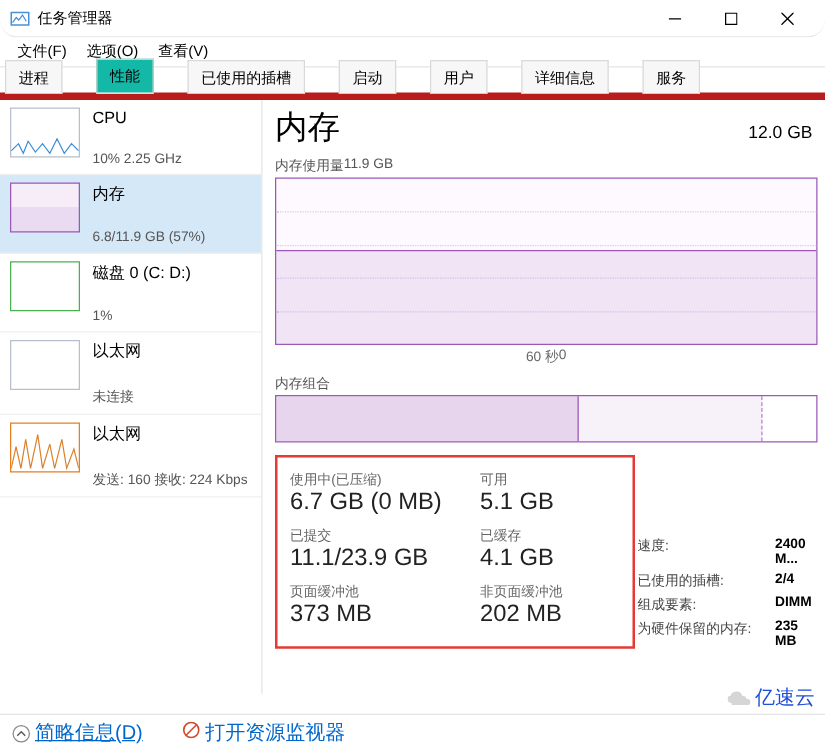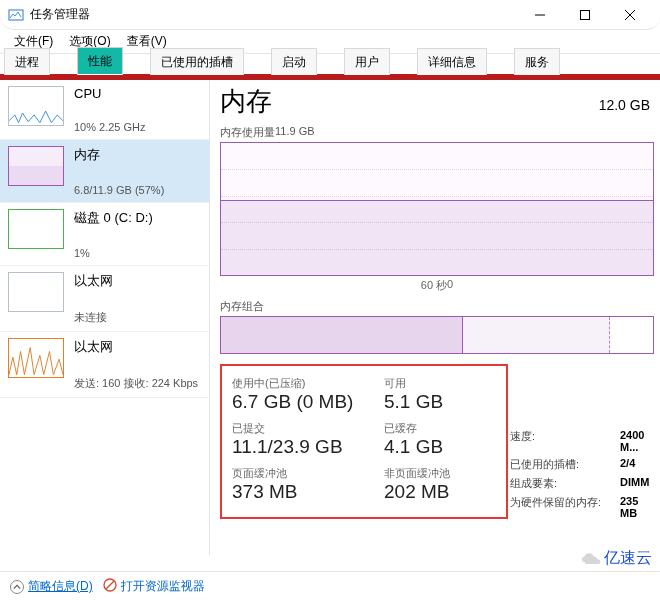--- a/index.html
+++ b/index.html
@@ -42,21 +42,21 @@
 .comp { border: 1px solid #9b59b6; height: 38px; margin-top: 2px; position: relative; background: #fff; }
 .comp .seg1 { position:absolute; left:0; top:0; bottom:0; width:56%; background: rgba(155,89,182,0.25); border-right:1px solid #9b59b6; }
 .comp .seg2 { position:absolute; left:56%; top:0; bottom:0; width:34%; background: rgba(155,89,182,0.08); border-right:1px dashed #b97fd1; }
 .details { display: flex; margin-top: 10px; gap: 0; align-items: flex-end; }
 .redbox { border: 2px solid #e53935; padding: 10px 14px 10px 10px; display: grid; grid-template-columns: 152px 120px; row-gap: 4px; width: 288px; }
 .metric-label { font-size: 11px; color: #666; }
 .metric-value { font-size: 19px; color: #222; margin-bottom: 4px; }
 .side-stats { margin-left: 2px; display: grid; grid-template-columns: 110px auto; row-gap: 4px; font-size: 11px; align-content: start; padding-top: 12px; }
 .side-stats .k { color: #444; }
 .side-stats .v { color: #000; font-weight: bold; }
-.footer { position: absolute; left: 0; right: 0; bottom: 0; height: 30px; display: flex; align-items: center; padding: 0 10px; border-top: 1px solid #e5e5e5; gap: 10px; font-size: 12px; }
+.footer { position: absolute; left: 0; right: 0; bottom: 0; height: 30px; display: flex; align-items: center; padding: 0 10px; border-top: 1px solid #e5e5e5; gap: 32px; font-size: 16px; }
 .footer .link { color: #0066cc; cursor: pointer; display:flex; align-items:center; gap:4px; }
 .chevron-circle { width:14px; height:14px; border:1px solid #888; border-radius:50%; display:inline-flex; align-items:center; justify-content:center; }
 .chevron-circle svg { width:8px; height:8px; }
 .watermark { position: absolute; right: 8px; bottom: 32px; color: #1d4ed8; font-size: 16px; display:flex; align-items:center; gap:2px; font-weight:500;}
 .watermark svg { width:20px; height:14px; }
 .underline { text-decoration: underline; }
 </style>
 </head>
 <body>
 

